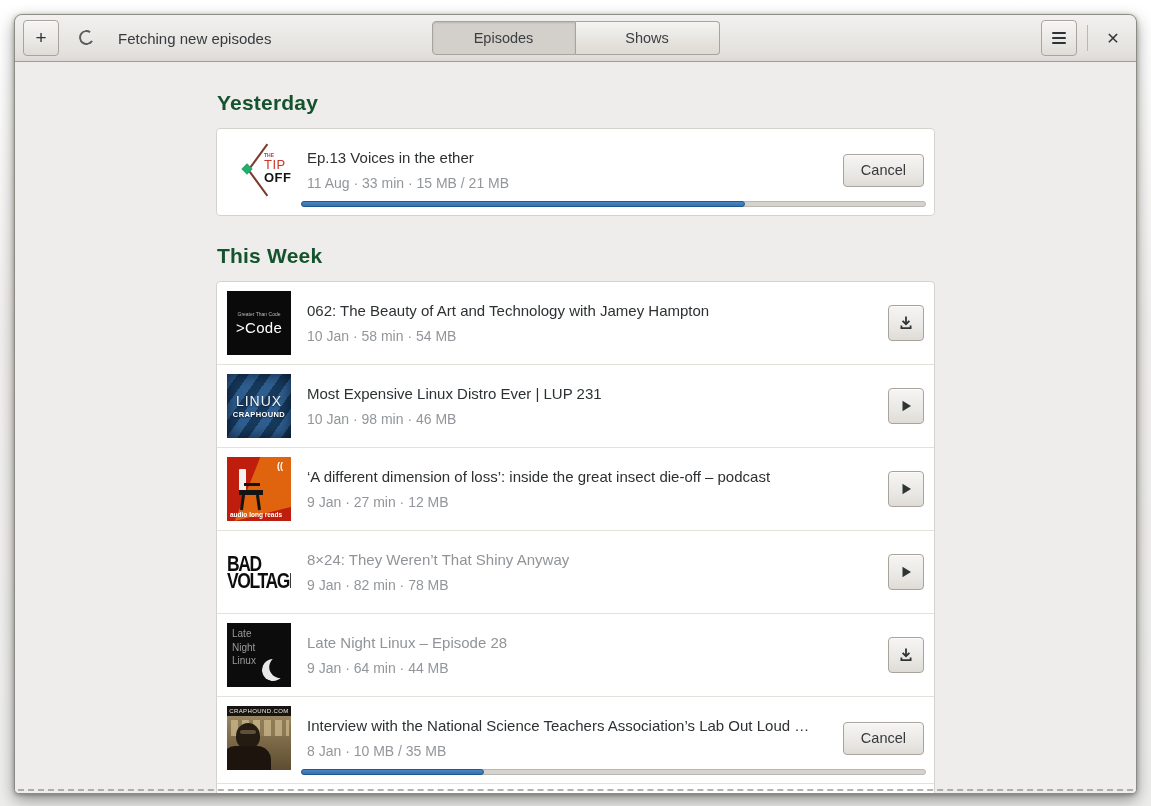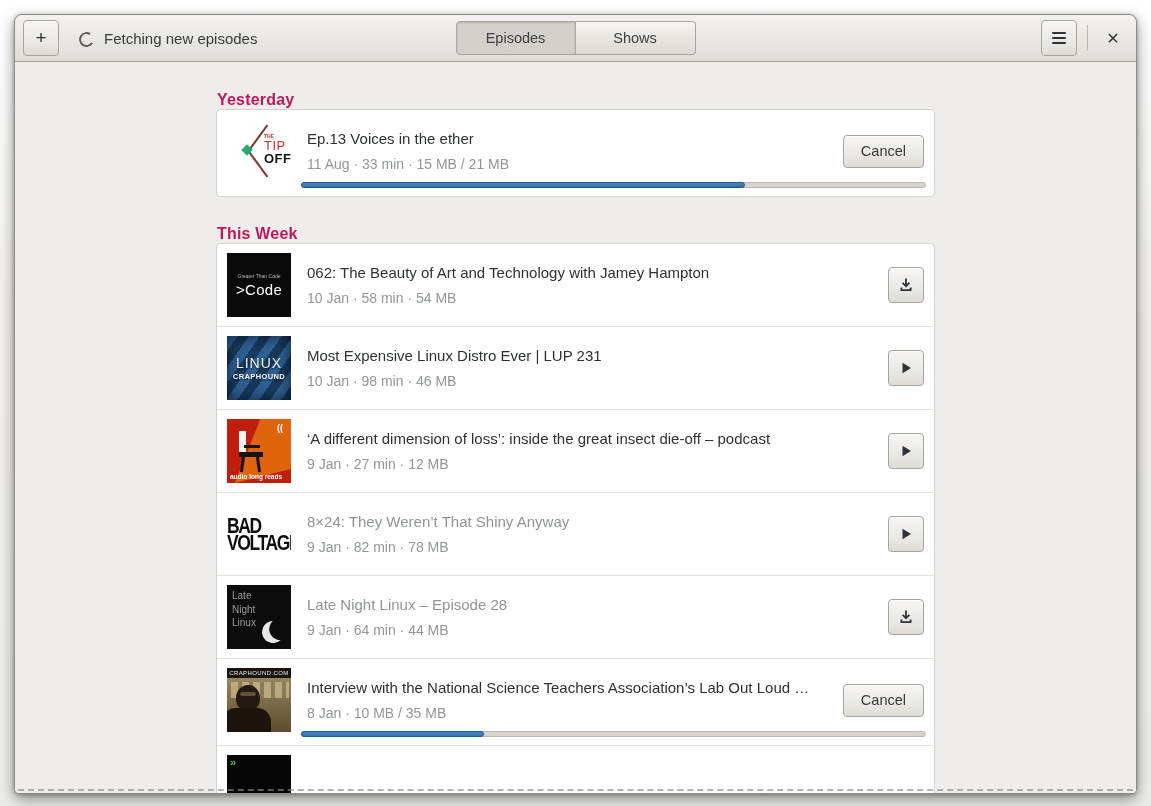--- a/index.html
+++ b/index.html
@@ -25,33 +25,33 @@
   }
   .gtk-btn {
     display:inline-flex; align-items:center; justify-content:center;
     background:linear-gradient(#f6f5f3, #eae8e5 60%, #dfdcd7);
     border:1px solid #a9a49b; border-radius:4px;
     color:#37393b; cursor:default;
     box-shadow:inset 0 1px 0 rgba(255,255,255,.6);
   }
   .sq { width:36px; height:36px; }
   .plus-glyph { font-size:19px; line-height:1; color:#2e3436; margin-top:-2px; }
-  .status-box { display:flex; align-items:flex-end; margin-left:20px; gap:10px; }
+  .status-box { display:flex; align-items:flex-start; margin-left:20px; gap:24px; }
   .spinner {
     width:15px; height:15px; border-radius:50%;
     border:2.5px solid #5c5c5c; border-right-color:transparent;
     transform:rotate(-12deg);
   }
   .status-label { font-size:15px; color:#363b3d; }
   .switcher {
     position:absolute; left:50%; top:50%; transform:translate(-50%,-50%);
     display:flex;
   }
   .switch-btn {
-    width:120px; height:34px; font-size:14.5px;
+    width:144px; height:34px; font-size:14.5px;
     display:flex; align-items:center; justify-content:center;
     border:1px solid #a9a49b; color:#3c4042;
     background:linear-gradient(#f5f4f2, #e6e3df 60%, #dedad5);
   }
   .switch-btn.first { border-radius:4px 0 0 4px; }
   .switch-btn.last  { border-radius:0 4px 4px 0; border-left:none; }
   .switch-btn.active {
     background:#d3cfca;
     box-shadow:inset 0 1px 2px rgba(0,0,0,.12);
   }
@@ -67,22 +67,22 @@
   .content {
     position:absolute; top:48px; left:0; right:0; bottom:0;
     background:#eeedeb; overflow:hidden;
   }
   .undershoot {
     position:absolute; bottom:2px; left:3px; right:3px;
     border-bottom:2px dashed #8b8b8b; opacity:.65; pointer-events:none; z-index:5;
   }
   .list-col { width:719px; margin:0 auto; }
   .section-title {
-    font-size:16px; font-weight:bold; color:#be185d;
-    padding:28px 0 0 1px; letter-spacing:.2px;
+    font-size:21px; font-weight:bold; color:#14532d;
+    padding:28px 0 13px 1px; letter-spacing:.2px;
   }
   .card {
     background:#ffffff; border:1px solid #d5d2cd; border-radius:4px;
     overflow:hidden;
   }
   .row {
     position:relative; display:flex; align-items:center;
     padding:9px 10px;
   }
   .row + .row { border-top:1px solid #e4e1dd; }

